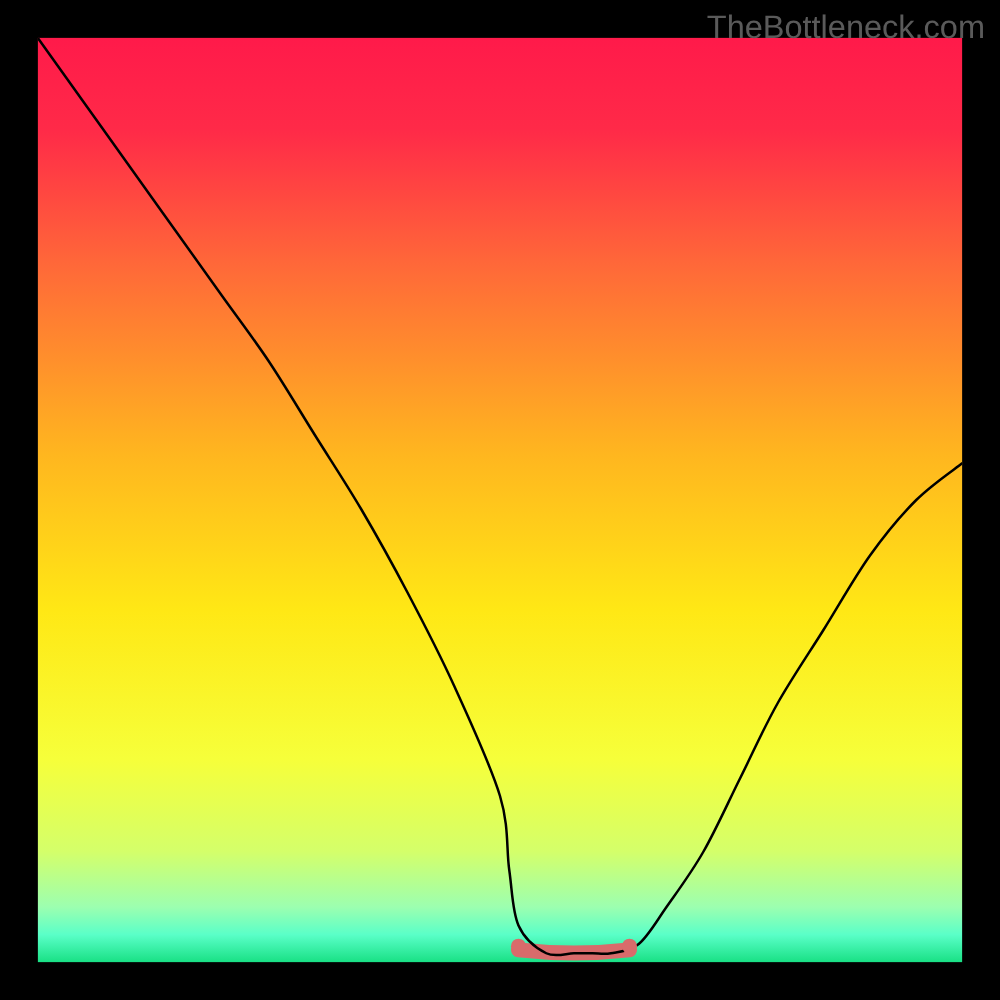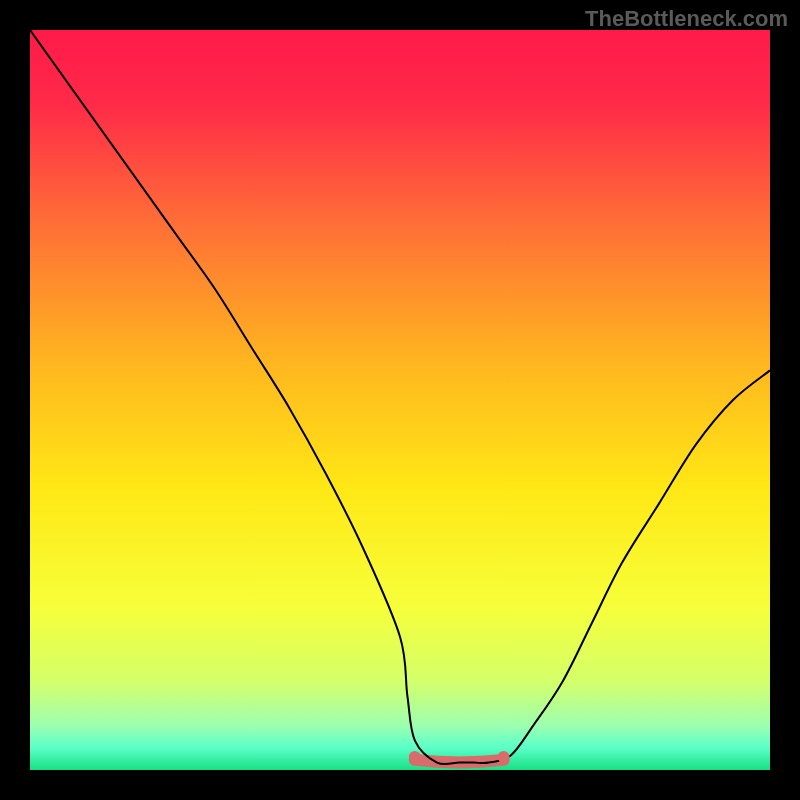--- a/index.html
+++ b/index.html
@@ -9,22 +9,22 @@
     height: 800px;
     background: #000;
     position: relative;
     font-family: Arial, Helvetica, sans-serif;
   }
   .watermark {
     position: absolute;
     top: 6px;
     right: 12px;
     color: #5a5a5a;
-    font-size: 22px;
-    font-weight: 700;
+    font-size: 26px;
+    font-weight: 400;
     z-index: 10;
   }
   .plot-area {
     position: absolute;
     left: 30px;
     top: 30px;
     width: 740px;
     height: 740px;
     overflow: hidden;
   }

